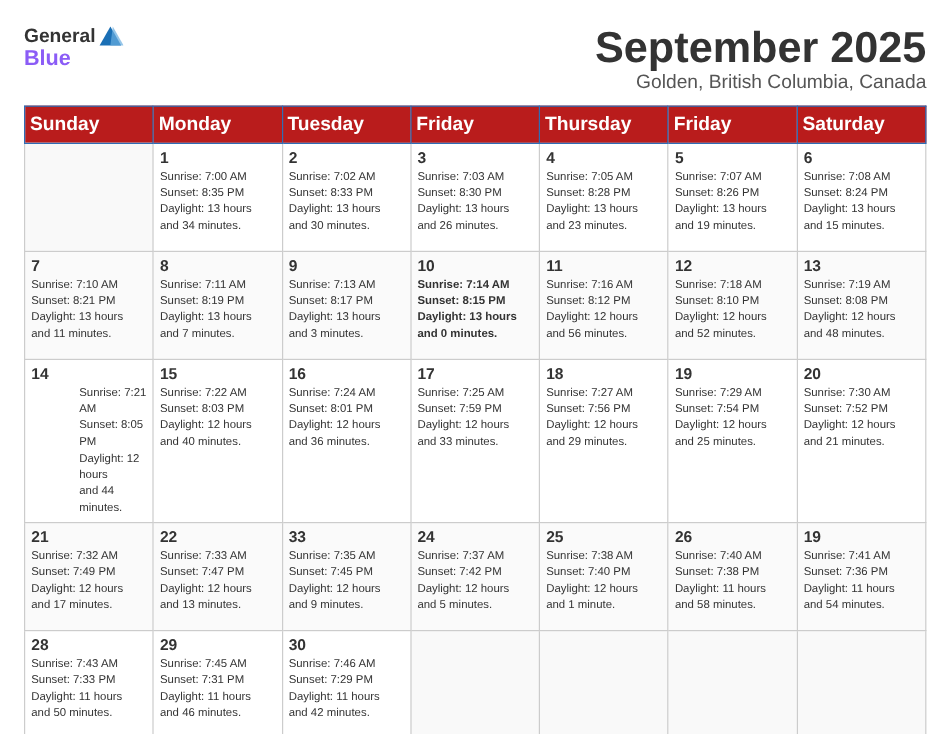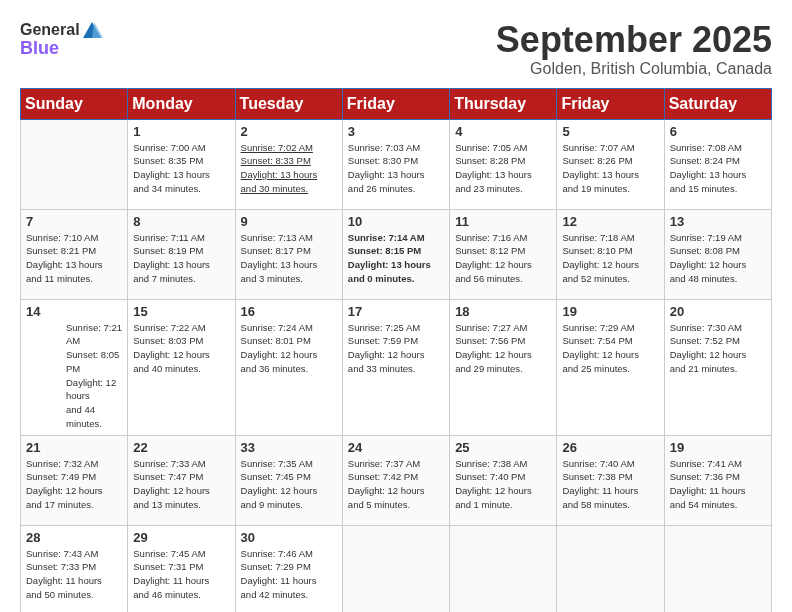--- a/index.html
+++ b/index.html
@@ -116,21 +116,21 @@
         <td class="empty-cell"></td>
         <td>
           <span class="day-number">1</span>
           <div class="day-info" style="white-space: pre-line;">Sunrise: 7:00 AM
 Sunset: 8:35 PM
 Daylight: 13 hours
 and 34 minutes.</div>
         </td>
         <td>
           <span class="day-number">2</span>
-          <div class="day-info" style="white-space: pre-line; text-decoration: underline;">Sunrise: 7:02 AM
+          <div class="day-info" style="white-space: pre-line;">Sunrise: 7:02 AM
 Sunset: 8:33 PM
 Daylight: 13 hours
 and 30 minutes.</div>
         </td>
         <td>
           <span class="day-number">3</span>
           <div class="day-info" style="white-space: pre-line;">Sunrise: 7:03 AM
 Sunset: 8:30 PM
 Daylight: 13 hours
 and 26 minutes.</div>

